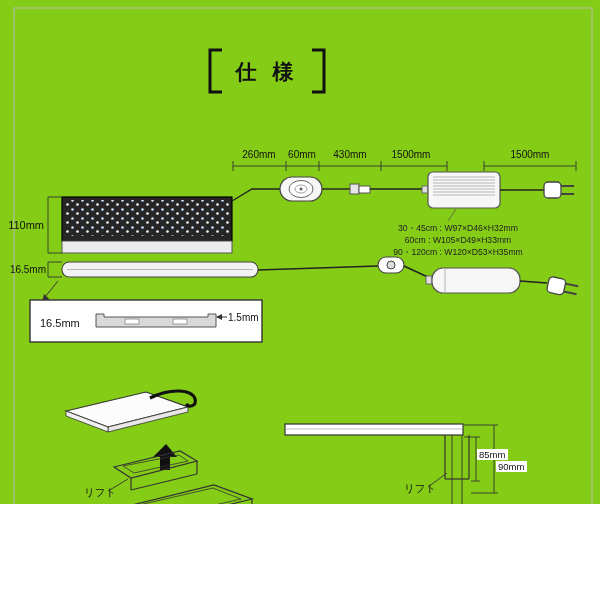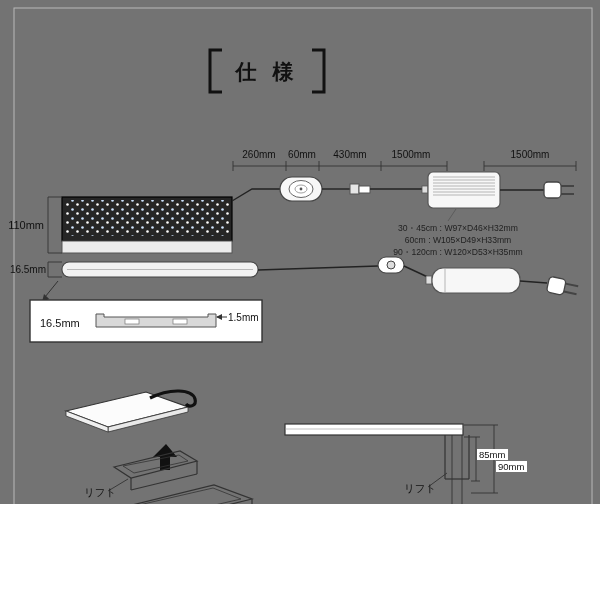--- a/index.html
+++ b/index.html
@@ -1,16 +1,16 @@
 <!DOCTYPE html>
 <html><head>
 <meta charset="utf-8">
 <style>
   html,body{margin:0;padding:0;background:#fff;}
-  #stage{position:relative;width:600px;height:504px;background:#737373;overflow:hidden;}
+  #stage{position:relative;width:600px;height:504px;background:#84cc16;overflow:hidden;}
   svg{display:block;}
   text{font-family:"Liberation Sans","DejaVu Sans",sans-serif;fill:#111;}
   .dim{font-size:10px;}
   .dim-small{font-size:9.5px;}
   .spec{font-size:8.6px;fill:#222;}
   .big-label{font-size:11px;}
   .jp{font-size:10.5px;}
   .title-text{font-size:21px;font-weight:bold;letter-spacing:5px;}
   .thin{stroke:#333;stroke-width:0.9;fill:none;}
   .med{stroke:#333;stroke-width:1.2;fill:none;}

